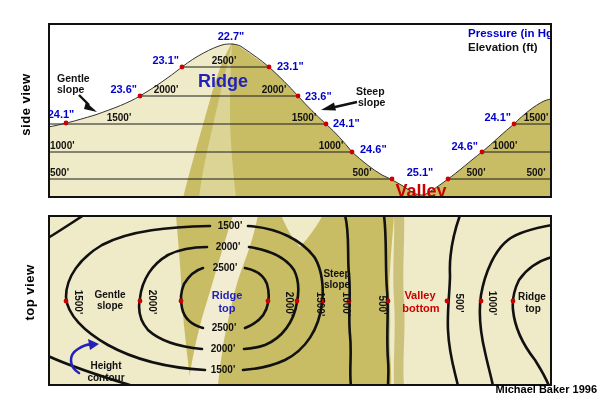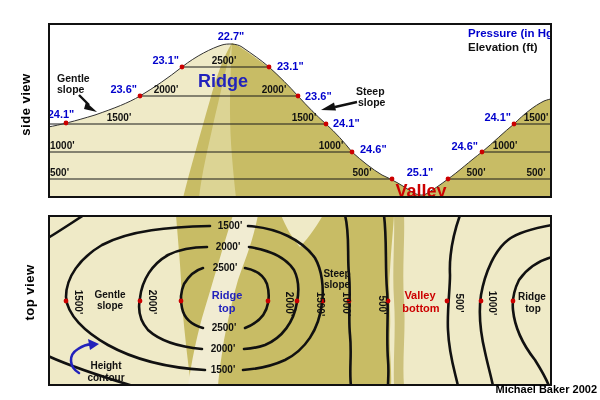--- a/index.html
+++ b/index.html
@@ -214,14 +214,14 @@
     <text class="tv-red" x="420" y="299" text-anchor="middle">Valley</text>
     <text class="tv-red" x="421" y="312" text-anchor="middle">bottom</text>
     <text class="tv" x="532" y="300" text-anchor="middle">Ridge</text>
     <text class="tv" x="533" y="312" text-anchor="middle">top</text>
     <text class="tv" x="106" y="369" text-anchor="middle">Height</text>
     <text class="tv" x="106" y="381" text-anchor="middle">contour</text>
 
     <rect class="border" x="49" y="216" width="502" height="169"></rect>
   </svg>
 
-  <div id="credit">Michael Baker 2002</div>
+  <div id="credit">Michael Baker 1996</div>
 </div>
 
 </body></html>

